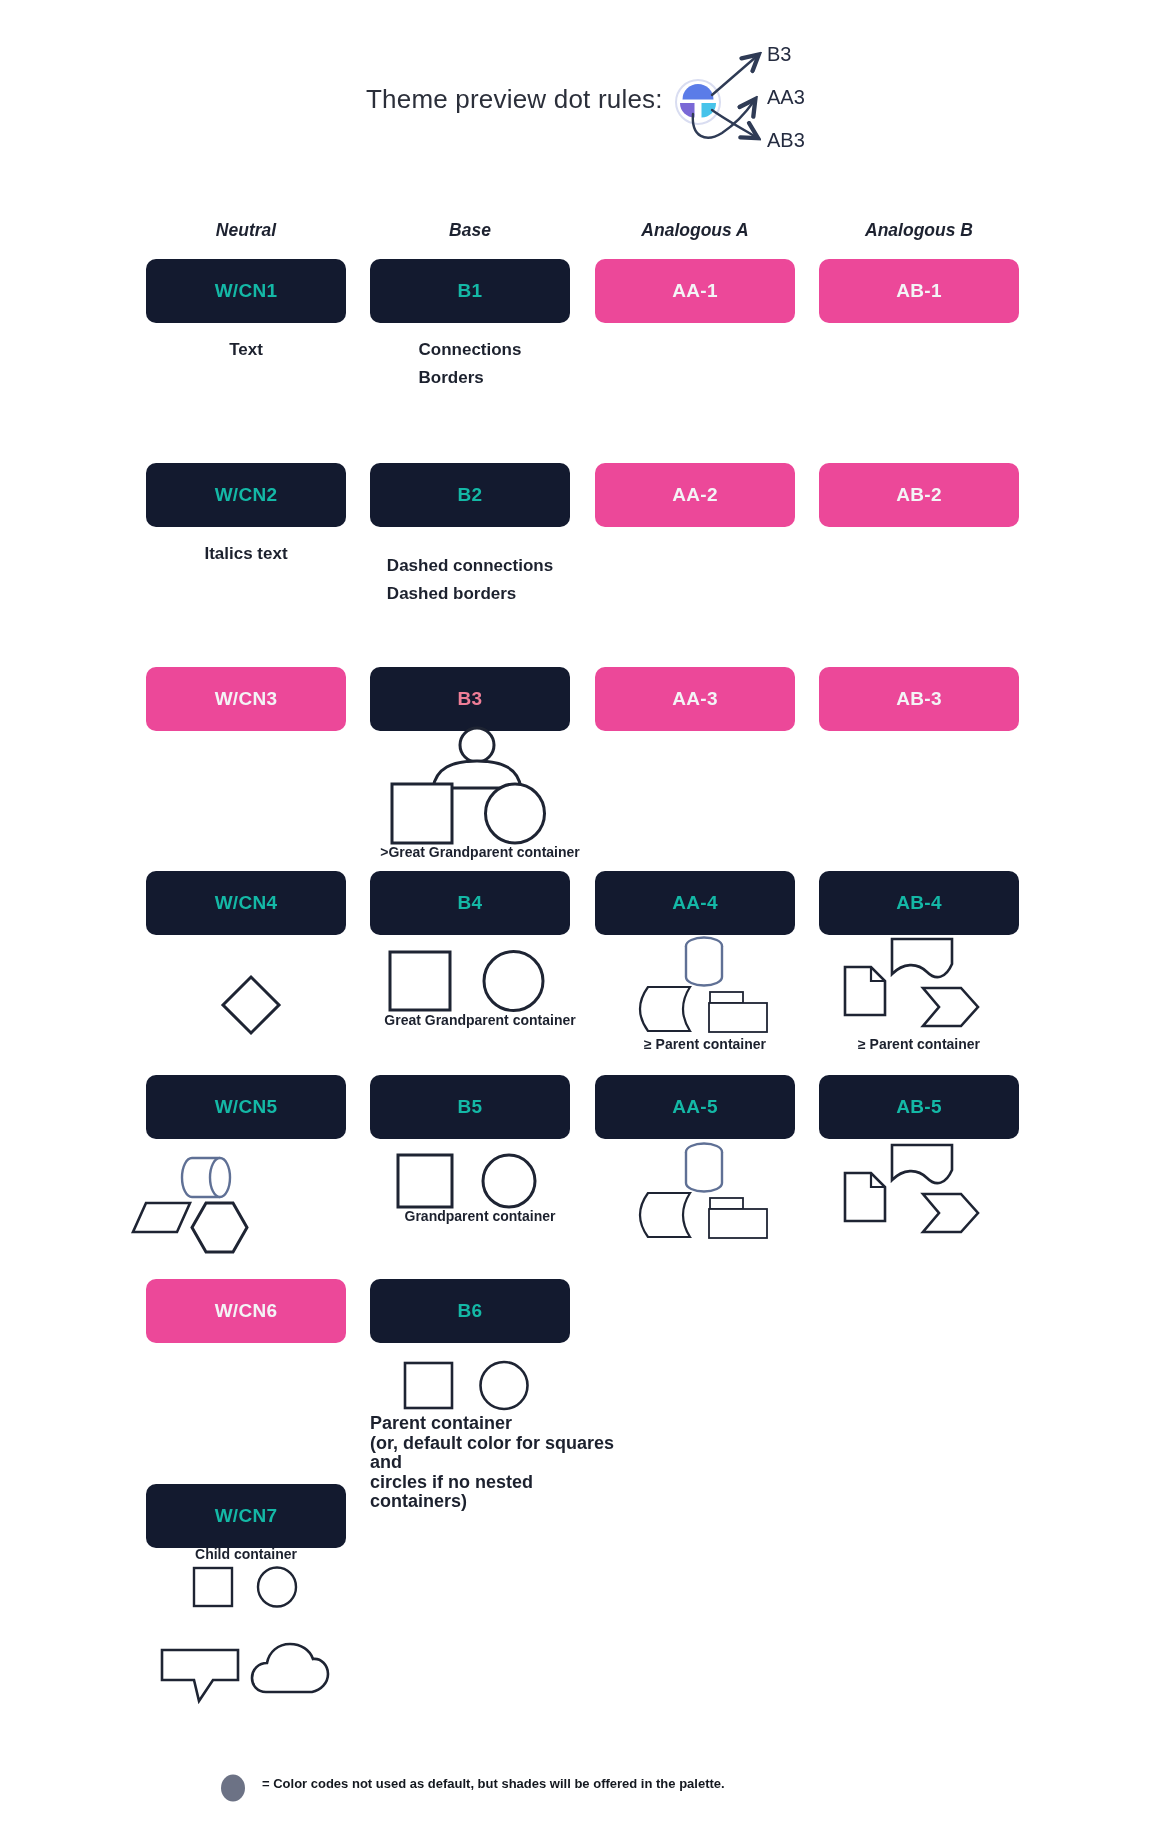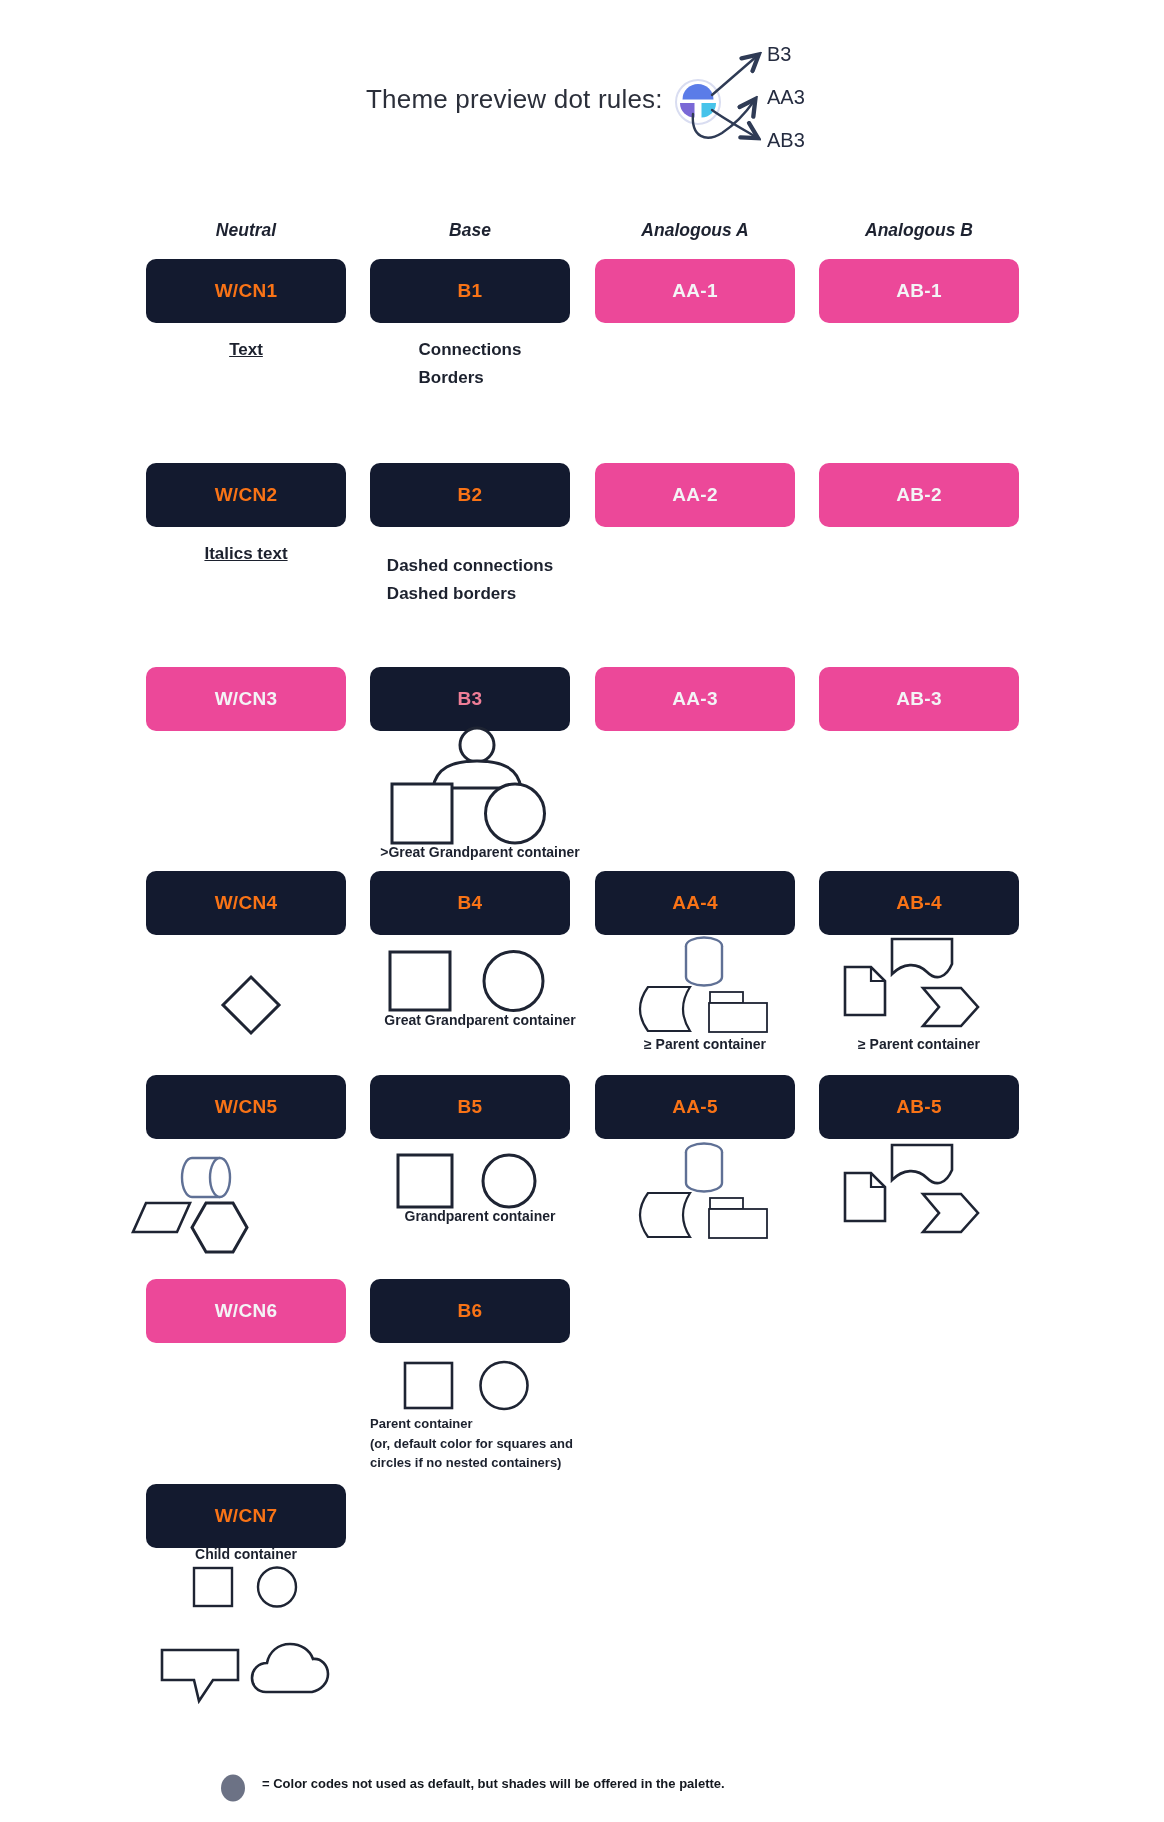--- a/index.html
+++ b/index.html
@@ -17,31 +17,31 @@
   .colhead{top:220px;width:200px;text-align:center;font-size:17.5px;font-weight:bold;color:#1d2230;font-style:italic;}
   
   .c0{left:146px;} .c1{left:370px;} .c2{left:595px;} .c3{left:819px;}
   
   .r0{top:259px;} .r1{top:463px;} .r2{top:667px;} .r3{top:871px;}
   .r4{top:1075px;} .r5{top:1279px;} .r6{top:1484px;}
   
   .swatch{
     width:200px;height:64px;border-radius:10px;
     display:flex;align-items:center;justify-content:center;
-    font-size:19px;font-weight:bold;color:#f97316;letter-spacing:.3px;
+    font-size:19px;font-weight:bold;color:#14b8a6;letter-spacing:.3px;
   }
   .dark{background:#131a2f;}
   .gray{background:#ec4899;color:#f3f4f6;}
   .pink-text{color:#ef7e97;}
   
   .note{width:200px;display:flex;justify-content:center;font-size:17px;font-weight:bold;color:#1c212e;}
   .note>div{text-align:left;line-height:28px;}
-  .note.center>div{text-align:right;text-decoration:underline;}
+  .note.center>div{text-align:right;}
   .small-note{width:260px;text-align:center;font-size:14px;font-weight:bold;color:#1c212e;}
-  .block-note{font-size:13px;font-weight:bold;color:#1c212e;line-height:19.5px;text-align:left;}
+  .block-note{font-size:18px;font-weight:bold;color:#1c212e;line-height:19.5px;text-align:left;}
   
   .legend-text{left:262px;top:1776px;font-size:13px;font-weight:bold;color:#14181f;}
   svg{position:absolute;left:0;top:0;pointer-events:none;}
 </style>
 </head>
 <body>
 
 <div class="abs title">Theme preview dot rules:</div>
 
 <div class="abs dot-label dl-0">B3</div>

